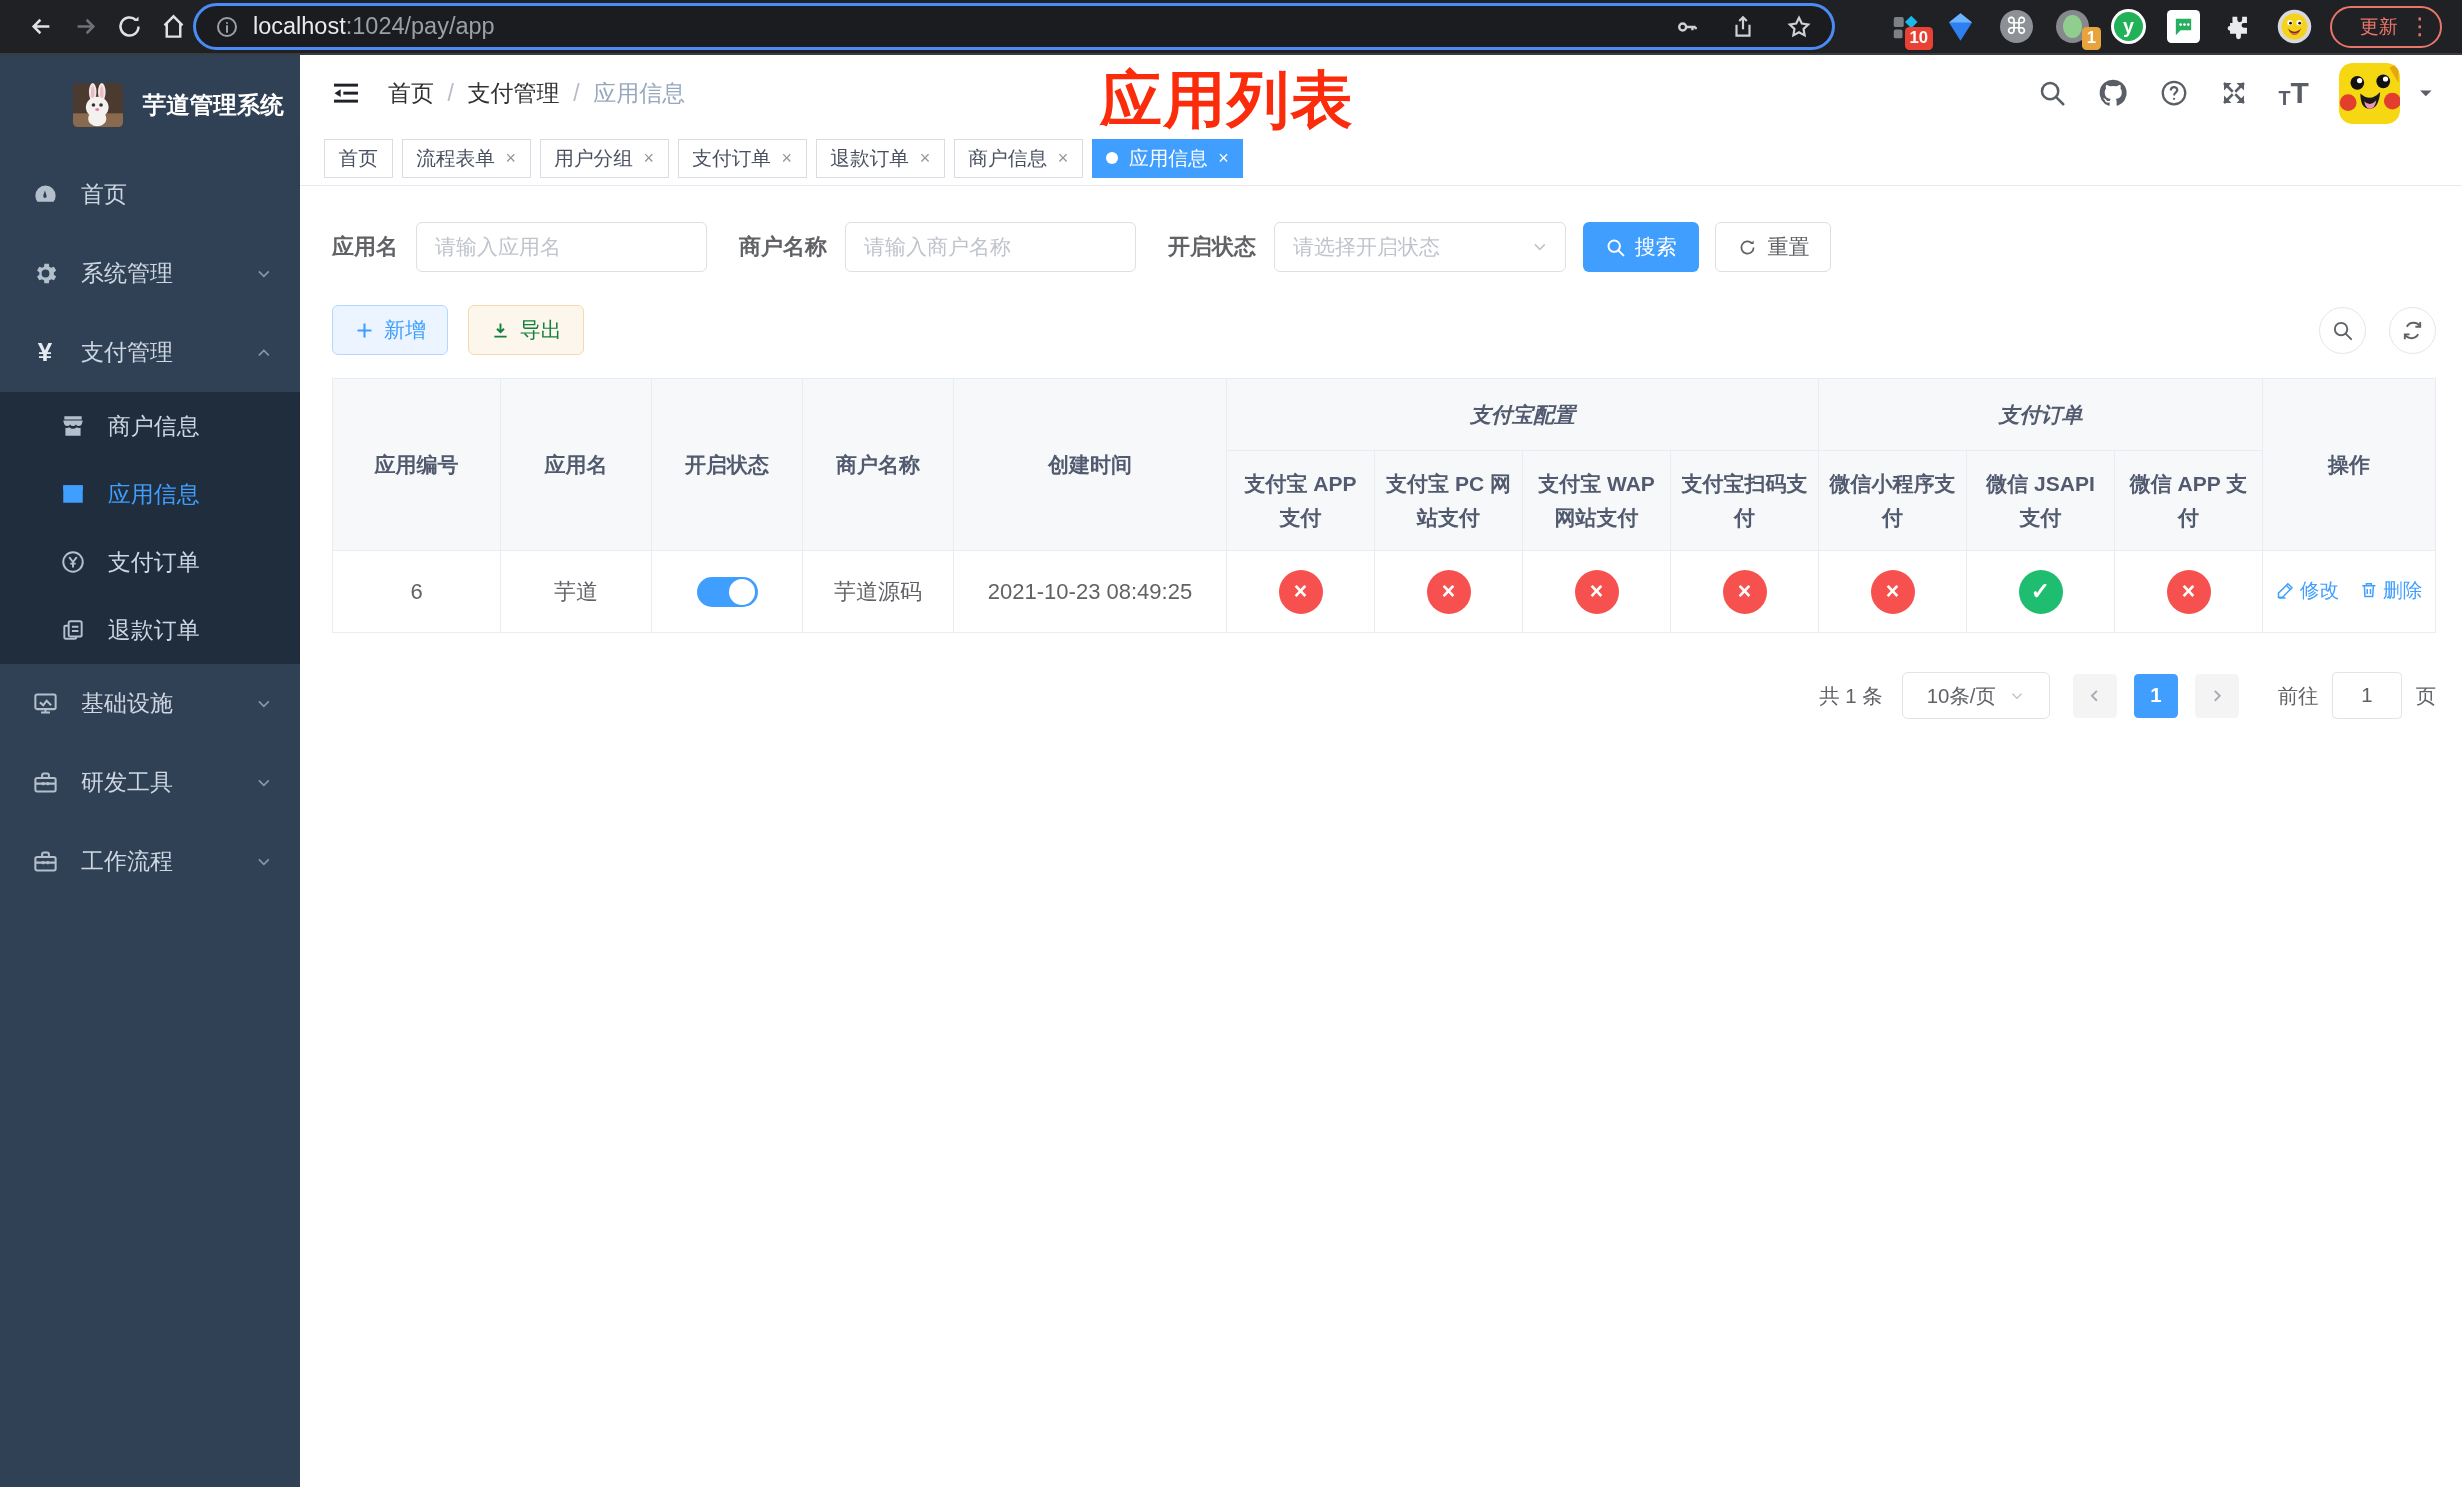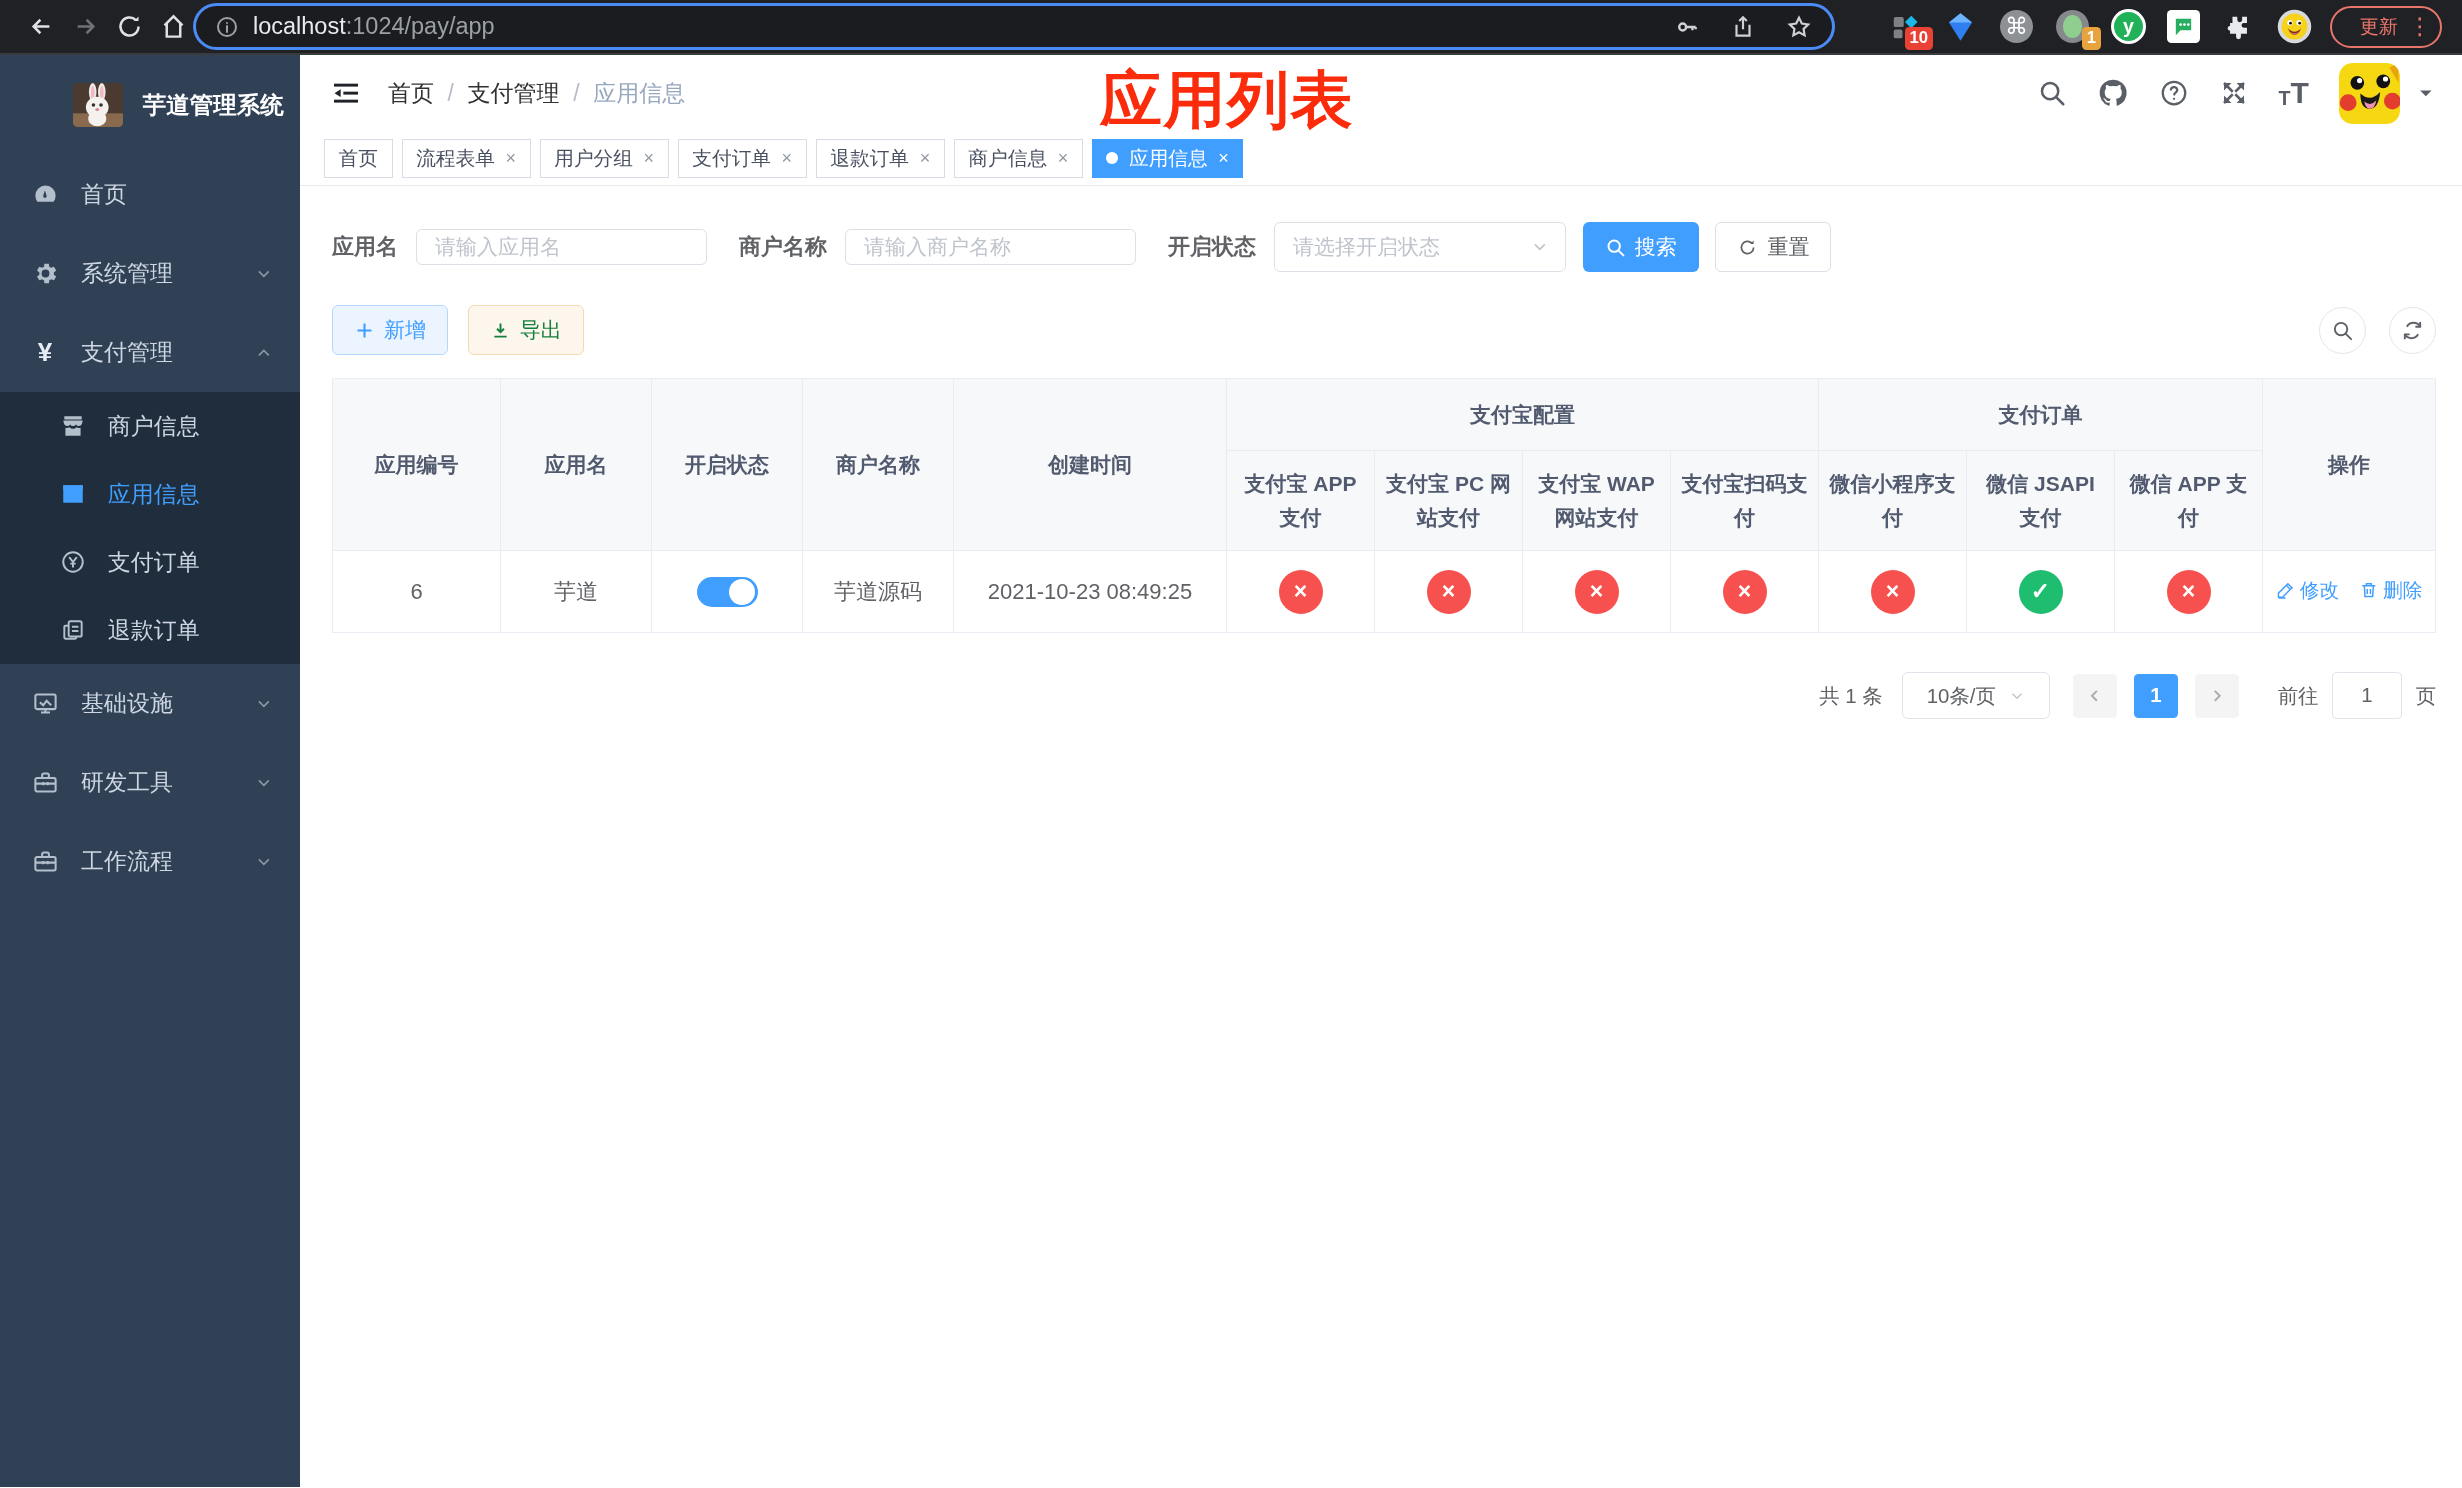--- a/index.html
+++ b/index.html
@@ -60,39 +60,39 @@
   .tagsbar { height:55px; background:#fff; border-bottom:1.5px solid #e6e9ef; box-shadow:0 1.5px 4.5px rgba(0,0,0,.05); display:flex; align-items:center; gap:9px; padding:0 24px; }
   .tag { height:39px; border:1.5px solid #d8dce5; background:#fff; color:#495060; font-size:19.7px; padding:0 13.6px; display:flex; align-items:center; gap:10.6px; cursor:pointer; }
   .tag .x { color:#90979f; font-size:18px; }
   .tag.active { background:#409eff; border-color:#409eff; color:#fff; }
   .tag.active .x { color:#fff; }
   .tag .dot { width:12px; height:12px; border-radius:50%; background:#fff; }
 
   .content { flex:1; padding:36px 30px 0 32px; background:#fff; }
   .filter-row { display:flex; align-items:center; }
   .flabel { font-size:22px; font-weight:bold; color:#606266; margin-right:18px; white-space:nowrap; }
-  .finput { width:291px; height:36px; border:1.5px solid #dcdfe6; border-radius:6px; padding:0 18px; font-size:21px; color:#606266; outline:none; background:#fff; }
+  .finput { width:291px; height:50px; border:1.5px solid #dcdfe6; border-radius:6px; padding:0 18px; font-size:21px; color:#606266; outline:none; background:#fff; }
   .finput::placeholder { color:#bfc4cc; }
   .fgap { width:32px; }
   .fselect { width:292px; height:50px; border:1.5px solid #dcdfe6; border-radius:6px; padding:0 15px 0 18px; font-size:21px; color:#bfc4cc; display:flex; align-items:center; }
   .fselect .chev { margin-left:auto; color:#c0c4cc; }
   .btn { height:50px; border-radius:6px; font-size:21px; display:inline-flex; align-items:center; gap:9px; cursor:pointer; border:1.5px solid transparent; padding:0 21px; white-space:nowrap; }
   .btn-primary { background:#409eff; color:#fff; margin-left:16.7px; }
   .btn-plain { background:#fff; border-color:#dcdfe6; color:#606266; margin-left:16.7px; }
   .btn-add { background:#ecf5ff; border-color:#b3d8ff; color:#409eff; }
   .btn-export { background:#fdf6ec; border-color:#f5dab1; color:#15803d; margin-left:19.7px; }
 
   .actions-row { margin-top:33px; display:flex; align-items:center; }
   .minis { margin-left:auto; display:flex; gap:23px; }
   .mini { width:47px; height:47px; border-radius:50%; border:1.5px solid #e2e6ec; background:#fff; color:#5f6368; display:flex; align-items:center; justify-content:center; cursor:pointer; }
 
   table.grid { margin-top:23px; width:100%; border-collapse:collapse; table-layout:fixed; }
   .grid th, .grid td { border:0.8px solid #e9edf3; text-align:center; }
   .grid th { background:#f7f8fa; color:#515a6e; font-weight:bold; font-size:21px; padding:6px 7.6px; }
-  .grid tr.h1 th.grp { height:72px; }
+  .grid tr.h1 th.grp { height:72px;font-style:italic; }
   .grid tr.h2 th { height:100px; line-height:1.6; }
   .grid td { height:82px; font-size:22px; color:#606266; background:#fff; }
   .switch { width:61px; height:30px; border-radius:15px; background:#13a1ff; position:relative; display:inline-block; vertical-align:middle; background:#409eff; cursor:pointer; }
   .switch .knob { position:absolute; top:2.3px; right:2.3px; width:26px; height:26px; border-radius:50%; background:#fff; }
   .st { width:44px; height:44px; border-radius:50%; display:inline-flex; align-items:center; justify-content:center; color:#fff; font-size:23px; font-weight:bold; }
   .st.fail { background:#f6514e; }
   .st.ok { background:#1ebd6f; }
   .oplink { color:#409eff; font-size:19.7px; display:inline-flex; align-items:center; gap:4.5px; cursor:pointer; white-space:nowrap; }
   .oplink + .oplink { margin-left:13.6px; }
 

